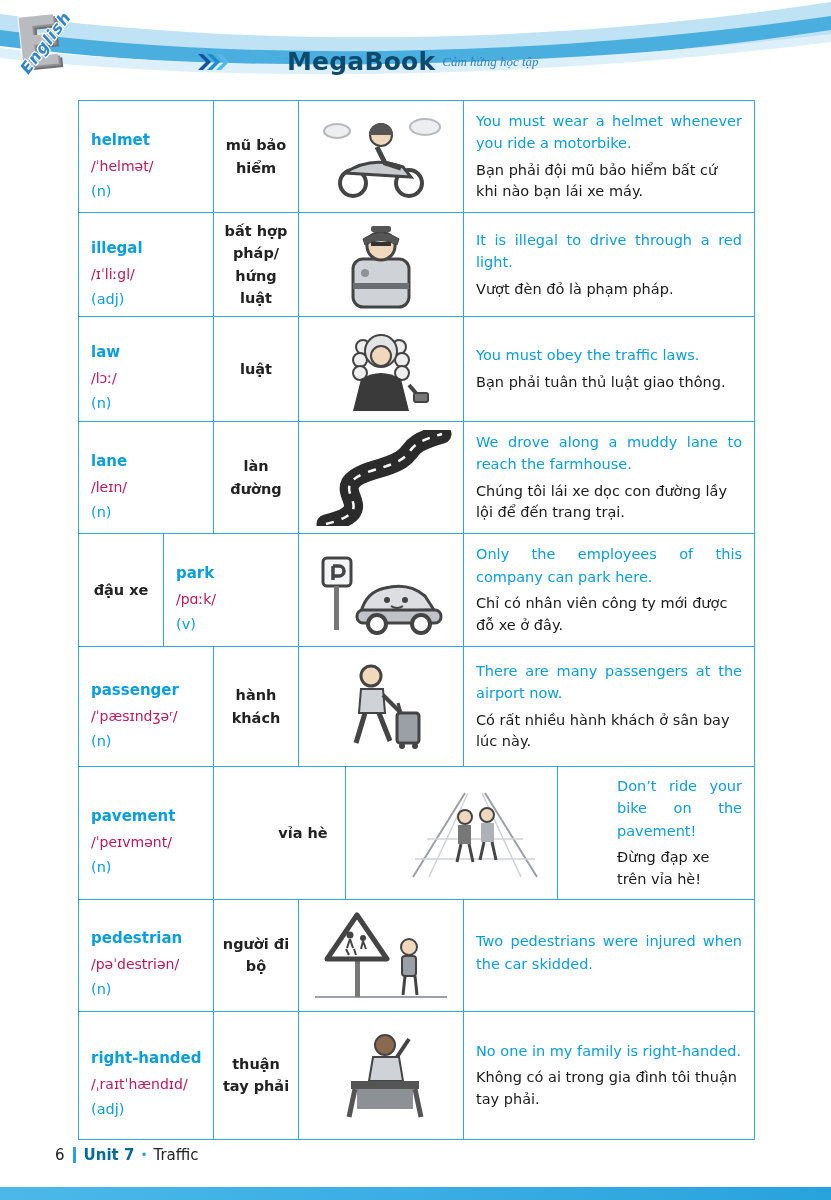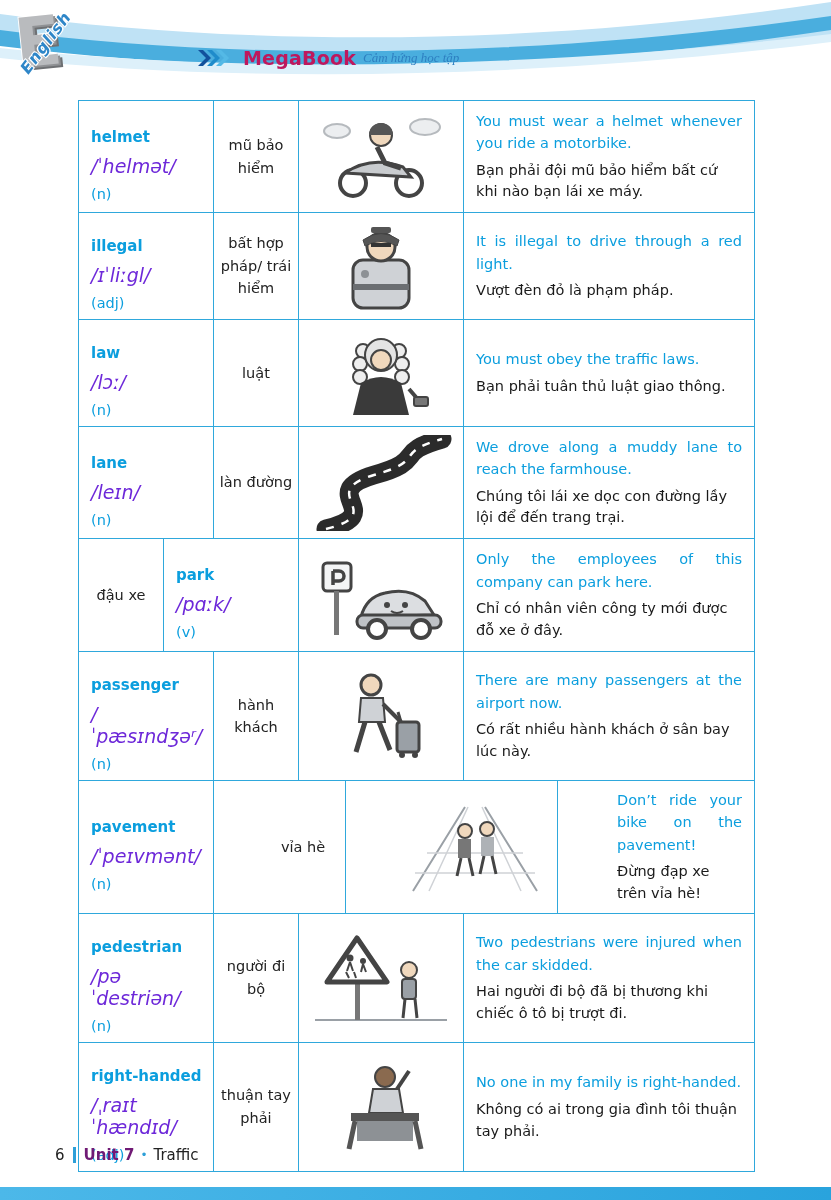--- a/index.html
+++ b/index.html
@@ -11,63 +11,63 @@
   .page-header { position:absolute; top:0; left:0; width:831px; height:96px; }
   .swoosh { position:absolute; top:0; left:0; display:block; }
   .logo { position:absolute; left:16px; top:6px; width:92px; height:90px; transform:rotate(-6deg); }
   .logo-e { font-size:68px; font-weight:bold; line-height:1; color:#b9bbbe;
             text-shadow:2px 2px 0 #8f9194, 4px 4px 0 #6e7073, -1px -1px 0 #ffffff; }
   .logo-english { position:absolute; left:6px; top:52px; transform:rotate(-47deg);
             transform-origin:left center; color:#2e86c8; font-weight:bold; font-style:italic;
             font-size:16px; letter-spacing:1px;
             text-shadow:-1px -1px 0 #fff, 1px -1px 0 #fff, -1px 1px 0 #fff, 1px 1px 0 #fff; }
   .brand { position:absolute; left:196px; top:47px; display:flex; align-items:center; gap:7px; }
-  .brand-name { color:#be185d; font-weight:bold; font-size:19px; letter-spacing:.2px; }
+  .brand-name { color:#0c4a6e; font-weight:bold; font-size:25px; letter-spacing:.2px;margin-left:44px; }
   .brand-tagline { color:#2d7fc1; font-style:italic; font-size:13px;
                    font-family:"Liberation Serif", serif; }
 
   
   .vocab-table { position:absolute; left:78px; top:100px; width:677px;
                  border:1px solid #2fa8dc; background:#fff; }
   .vrow { display:flex; border-bottom:1px solid #2fa8dc; }
   .vrow:last-child { border-bottom:none; }
   .cell { border-right:1px solid #2fa8dc; display:flex; flex-direction:column;
           justify-content:center; }
   .c-word { width:135px; padding:8px 6px 8px 12px; }
   .c-meaning { width:85px; align-items:center; text-align:center; padding:6px 5px;
-               color:#222; font-size:14.5px; line-height:1.55; }
+               color:#222; font-size:14.5px; line-height:1.55;font-weight:bold; }
   .c-image { width:165px; align-items:center; justify-content:center; padding:4px; }
   .c-example { flex:1; border-right:none; padding:8px 12px; }
 
   #rows .vrow:nth-child(1){ min-height:112px; }
   #rows .vrow:nth-child(2){ min-height:104px; }
   #rows .vrow:nth-child(3){ min-height:105px; }
   #rows .vrow:nth-child(4){ min-height:112px; }
   #rows .vrow:nth-child(5){ min-height:113px; }
   #rows .vrow:nth-child(6){ min-height:120px; }
   #rows .vrow:nth-child(7){ min-height:111px;gap:47px; }
   #rows .vrow:nth-child(8){ min-height:112px; }
   #rows .vrow:nth-child(9){ min-height:127px; }
 
   .word { color:#0b9ede; font-weight:bold; font-size:15px; margin-bottom:9px;margin-top:16px; }
-  .phonetic { color:#6d28d9; font-size:19px; margin-bottom:9px;font-style:italic; }
+  .phonetic { color:#be185d; font-size:14px; margin-bottom:9px; }
   .pos { color:#0b9ede; font-size:14.5px; }
 
   .ex-en { color:#0b9ede; font-size:14.5px; line-height:1.55; margin-bottom:5px;
            text-align:justify; }
   .ex-vi { color:#1a1a1a; font-size:14.5px; line-height:1.5; }
 
   .illustration svg { display:block; }
 
   
   .page-footer { position:absolute; left:55px; top:1146px; display:flex;
                  align-items:center; font-size:15px; }
   .page-num { color:#222; }
   .fsep { width:3px; height:16px; background:#2d9fd8; margin:0 8px; }
-  .funit { font-weight:bold; color:#701a75; }
+  .funit { font-weight:bold; color:#0369a1; }
   .fdot { color:#2d9fd8; margin:0 6px; font-size:12px; }
   .ftopic { color:#222; }
   .bottom-bar { position:absolute; left:0; bottom:0; width:831px; height:13px;
                 background:linear-gradient(90deg,#4cb8e9,#29a3dd); }
 </style>
 </head>
 <body>
 
 <header class="page-header">
   <svg class="swoosh" width="831" height="96" viewBox="0 0 831 96" preserveAspectRatio="none">
@@ -121,21 +121,21 @@
     </div>
   </div>
 
   <div class="vrow">
     <div class="cell c-word">
       <div class="word">illegal</div>
       <div class="phonetic">/ɪˈliːgl/</div>
       <div class="pos">(adj)</div>
     </div>
     <div class="cell c-meaning">
-      <div class="meaning">bất hợp pháp/ trái hiểm</div>
+      <div class="meaning">bất hợp pháp/ hứng luật</div>
     </div>
     <div class="cell c-image">
       <span class="illustration">
             <svg width="132" height="92" viewBox="0 0 132 92">
     <rect x="38" y="40" width="56" height="48" rx="10" fill="#cfd2d6" stroke="#444" stroke-width="3"></rect>
     <circle cx="66" cy="27" r="14" fill="#f0d8bd" stroke="#444" stroke-width="3"></circle>
     <path d="M48 20 q18 -13 36 0 l-2 6 q-16 -9 -32 0 z" fill="#555" stroke="#444" stroke-width="1"></path>
     <rect x="56" y="7" width="20" height="6" rx="2" fill="#555"></rect>
     <line x1="56" y1="25" x2="76" y2="25" stroke="#333" stroke-width="4"></line>
     <circle cx="50" cy="54" r="4" fill="#8d9195"></circle>
@@ -315,21 +315,20 @@
     <circle cx="52" cy="29" r="3" fill="#444"></circle>
     <path d="M52 32 l-2 8 m2 -8 l3 8" stroke="#444" stroke-width="2" fill="none"></path>
     <circle cx="98" cy="38" r="8" fill="#f0d8bd" stroke="#444" stroke-width="2"></circle>
     <rect x="91" y="47" width="14" height="20" rx="3" fill="#9aa0a6" stroke="#444" stroke-width="2"></rect>
     <path d="M94 67 l-2 19 m12 -19 l2 19" stroke="#444" stroke-width="3" fill="none"></path>
   </svg>
           </span>
     </div>
     <div class="cell c-example">
       <div class="ex-en">Two pedestrians were injured when the car skidded.</div>
-      <div class="ex-vi">Hai người đi bộ đã bị thương khi chiếc ô tô bị trượt đi.</div>
     </div>
   </div>
 
   <div class="vrow">
     <div class="cell c-word">
       <div class="word">right-handed</div>
       <div class="phonetic">/ˌraɪtˈhændɪd/</div>
       <div class="pos">(adj)</div>
     </div>
     <div class="cell c-meaning">

